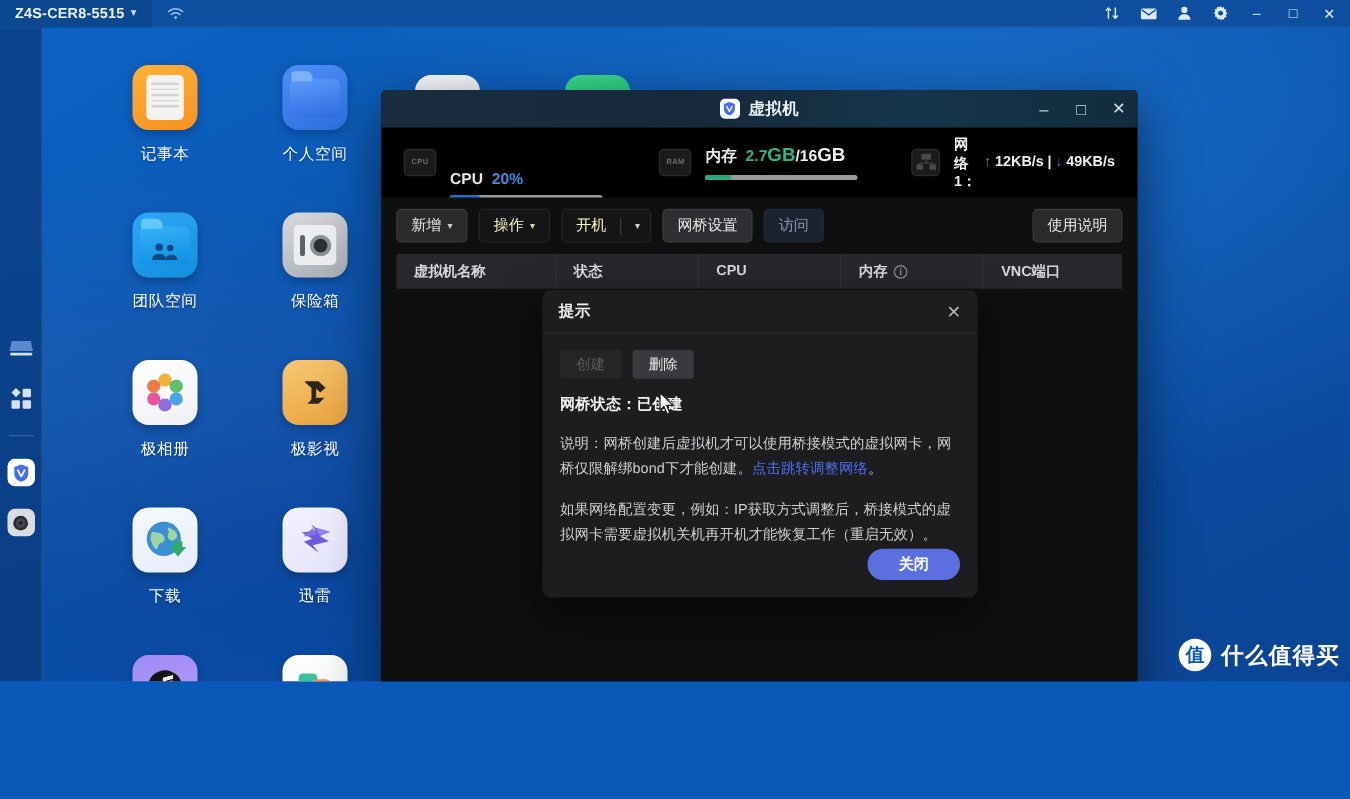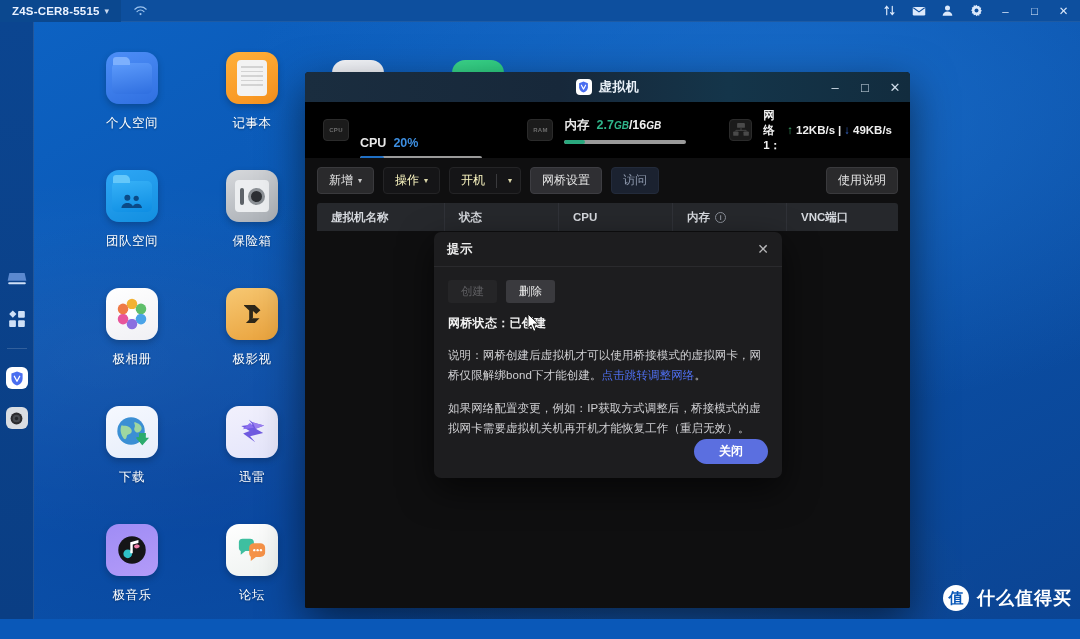--- a/index.html
+++ b/index.html
@@ -2,21 +2,21 @@
 <html><head>
 <meta charset="utf-8">
 <style>
   * { box-sizing: border-box; margin: 0; padding: 0; }
   html, body {
     width: 1080px; height: 639px;
     font-family: "Liberation Sans", "DejaVu Sans", sans-serif;
     overflow: hidden;
     background: #0a58b8;
   }
-  #root { position: relative; width: 1080px; height: 619px; overflow: hidden; }
+  #root { position: relative; width: 1080px; height: 545px; overflow: hidden; }
 
   
   .desktop-bg {
     position: absolute; inset: 0;
     background:
       radial-gradient(ellipse 900px 500px at 72% 18%, rgba(36,126,220,0.55) 0%, rgba(36,126,220,0) 60%),
       radial-gradient(ellipse 700px 420px at 20% 78%, rgba(10,62,150,0.55) 0%, rgba(10,62,150,0) 65%),
       linear-gradient(152deg, #0d63c4 0%, #0a56b2 38%, #0a4fa6 62%, #0b4493 100%);
   }
   .desktop-bg::after {
@@ -162,21 +162,21 @@
     display:flex; align-items:center; justify-content:center;
     color:#6e6e6e; font-size: 6px; font-weight: 700; letter-spacing:.3px;
     position: relative;
   }
   .stat .sbody { display: flex; flex-direction: column; gap: 6px; }
   .stat .sline { display: flex; align-items: baseline; gap: 7px; font-size: 12.5px; }
   .stat .slabel { color: #e8e8e8; font-weight: 700; }
   .stat .sval { font-weight: 700; }
   .sval.cpu { color: #3d8ee0; margin-top: 35px; }
   .sval.mem { color: #2fb58a; }
-  .sunit { font-size: 10px; font-weight: 700; font-style: italic; }
+  .sunit { font-size: 15px; font-weight: 700; }
   .stotal { color: #f0f0f0; font-weight: 700; }
   .bar { width: 122px; height: 4px; border-radius: 2px; background: #9a9a9a; overflow: hidden; }
   .bar > i { display: block; height: 100%; border-radius: 2px; }
   .bar.cpu > i { background: #1f6fc4; }
   .bar.mem > i { background: #2aa87e; }
   .net-text { color: #efefef; font-size: 11.5px; font-weight: 600; display:flex; align-items:center; gap:3px;}
   .up { color: #3fa86b; font-weight: 700; }
   .down { color: #3a6fd8; font-weight: 700; }
   .gapA { width: 70px; } .gapB { width: 66px; }
 
@@ -364,37 +364,37 @@
           <circle cx="8" cy="8" r="4.1" fill="#474a4f"></circle>
           <circle cx="8" cy="8" r="1.8" fill="#24262a"></circle>
         </svg>
       </div>
     </div>
   </div>
 
   <div class="icon-grid">
 
     <div class="desk-icon">
-      <div class="glyph ic-folder-blue">
-        <div class="folder-shape"></div>
-      </div>
-      <div class="cap">个人空间</div>
-    </div>
-
-    <div class="desk-icon">
       <div class="glyph ic-note">
         <div style="width:30px;height:36px;background:#f3f3f3;border-radius:4px;padding:6px 4px;display:flex;flex-direction:column;gap:3px;">
           <div style="height:1.5px;background:#d3d3d3;"></div>
           <div style="height:1.5px;background:#d3d3d3;"></div>
           <div style="height:1.5px;background:#d3d3d3;"></div>
           <div style="height:1.5px;background:#d3d3d3;"></div>
           <div style="height:1.5px;background:#d3d3d3;"></div>
         </div>
       </div>
       <div class="cap">记事本</div>
+    </div>
+
+    <div class="desk-icon">
+      <div class="glyph ic-folder-blue">
+        <div class="folder-shape"></div>
+      </div>
+      <div class="cap">个人空间</div>
     </div>
 
     <div class="desk-icon folder-cyan">
       <div class="glyph ic-folder-cyan">
         <div class="folder-shape" style="display:flex;align-items:flex-end;justify-content:center;">
           <svg width="26" height="17" viewBox="0 0 28 18" style="margin-bottom:2px;">
             <circle cx="9" cy="5" r="3.2" fill="#0b4a86"></circle>
             <circle cx="18.5" cy="5.6" r="2.8" fill="#0b4a86"></circle>
             <path d="M2.6 16c.4-3.6 3.2-5.4 6.4-5.4s6 1.8 6.4 5.4z" fill="#0b4a86"></path>
             <path d="M14.4 16c.3-3.1 2.6-4.6 5.2-4.6s4.9 1.5 5.2 4.6z" fill="#0b4a86"></path>

